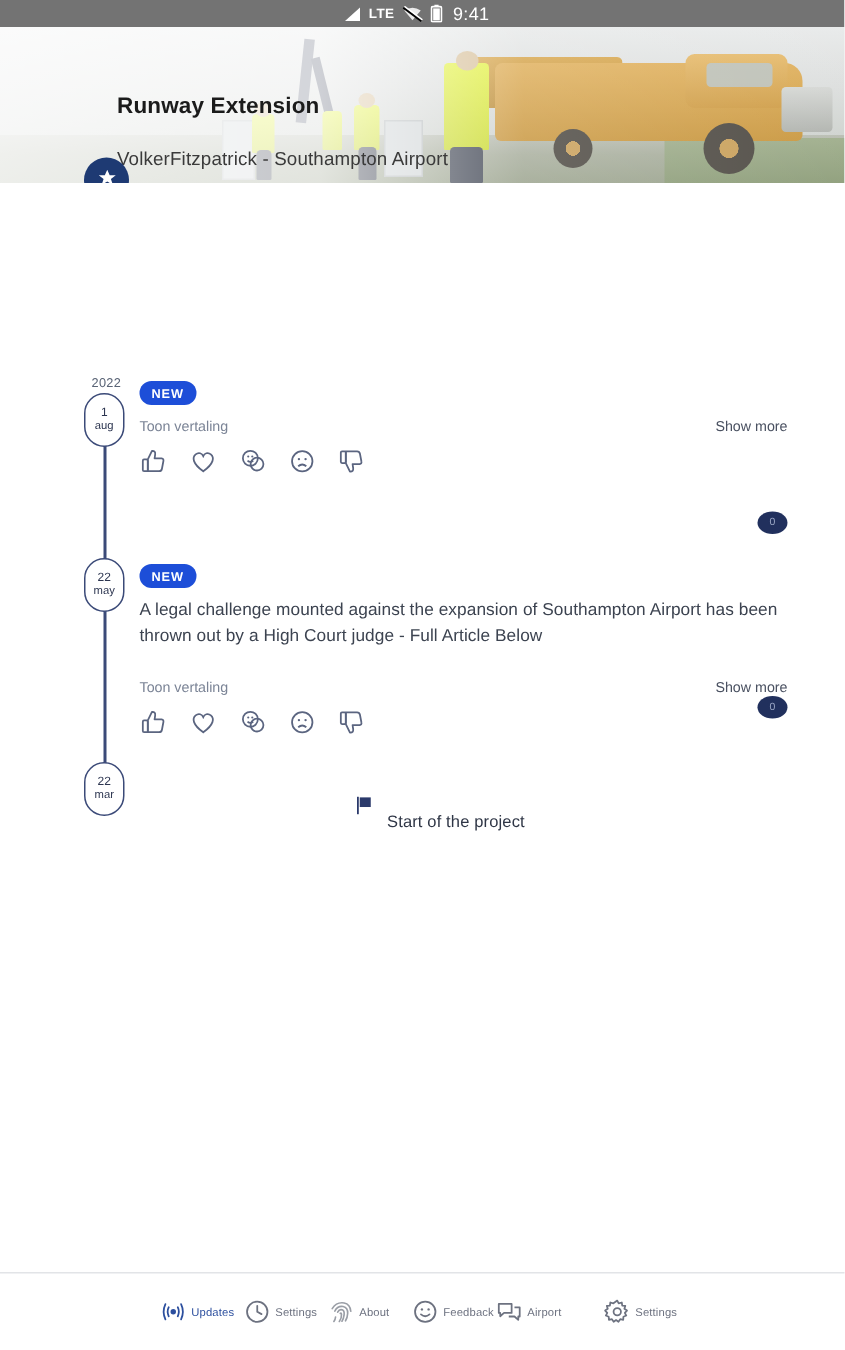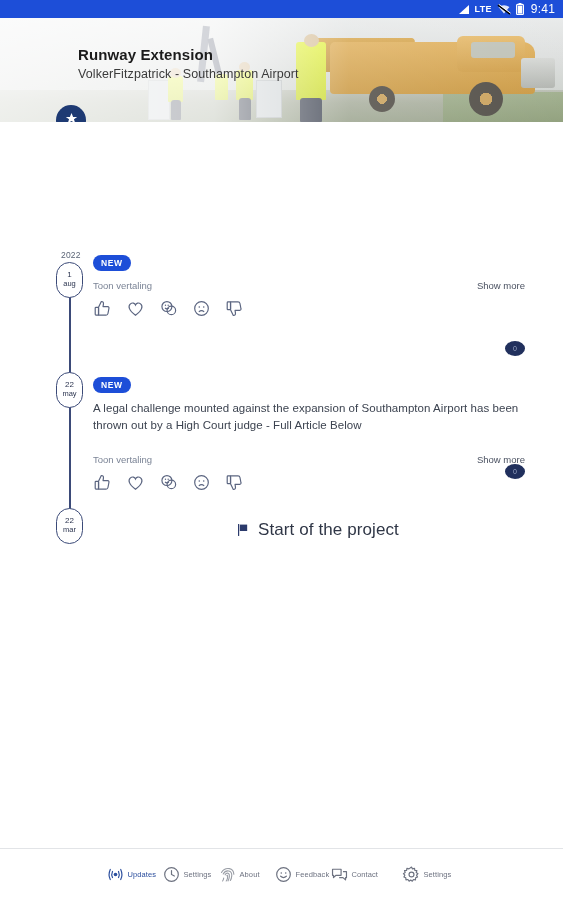--- a/index.html
+++ b/index.html
@@ -6,22 +6,22 @@
   html, body {
     width: 563px; height: 900px;
     font-family: "Liberation Sans", sans-serif;
     background: #ffffff;
     overflow: hidden;
   }
 
   
   .statusbar {
     height: 18px; width: 100%;
-    background: #1d4ed8;
-    display: flex; align-items: center; justify-content: flex-end;
+    background: #737373;
+    display: flex; align-items: center; justify-content: center;
     padding-right: 8px; gap: 5px;
   }
   .sb-icon { display: flex; align-items: center; }
   .sb-time {
     color: #ffffff; font-size: 12px; font-weight: normal;
     letter-spacing: .2px; margin-left: 2px;
   }
   .sb-lte { color: #ffffff; font-size: 9px; font-weight: bold; letter-spacing: .3px; }
 
   
@@ -95,26 +95,26 @@
   }
   .panel {
     position: absolute; background: #cfd4d6; border: 1px solid #b6bbbd;
   }
   .p1 { left: 148px; top: 62px; width: 22px; height: 40px; }
   .p2 { left: 256px; top: 62px; width: 26px; height: 38px; }
   .banner-haze {
     position: absolute; inset: 0;
     background: linear-gradient(90deg, rgba(255,255,255,.82) 0%, rgba(255,255,255,.70) 38%, rgba(255,255,255,.16) 62%, rgba(255,255,255,.05) 100%);
   }
-  .banner-text { position: absolute; left: 78px; top: 28px; }
+  .banner-text { position: absolute; left: 78px; top: 44px; }
   .banner-title {
     font-size: 15px; color: #1b1b1b; font-weight: bold; letter-spacing: .1px;
   }
   .banner-sub {
-    font-size: 12.5px; color: #3a3a3a; margin-top: 4px; letter-spacing: .1px;
+    font-size: 12.5px; color: #3a3a3a; margin-top: 20px; letter-spacing: .1px;
   }
   .star-btn {
     position: absolute; left: 56px; top: 87px;
     width: 30px; height: 30px; border-radius: 50%;
     background: #1e3a73;
     display: flex; align-items: center; justify-content: center;
     border: none; cursor: pointer;
   }
   .star-btn svg { width: 13px; height: 13px; }
 
@@ -180,21 +180,21 @@
   }
   .count-dot span { color: #9aa6c4; font-size: 7px; }
   .d1 { top: 219px; }
   .d2 { top: 342px; }
 
   .start-row {
     position: absolute; left: 238px; top: 398px;
     display: flex; align-items: center; gap: 9px;
   }
   .start-row .flag-icon svg { width: 11px; height: 12px; display:block; }
-  .start-label { font-size: 17px; color: #2f3646; letter-spacing: .1px; }
+  .start-label { font-size: 11px; color: #2f3646; letter-spacing: .1px; margin-top: 22px; }
 
   
   .bottomnav {
     position: absolute; left: 0; bottom: 0;
     width: 100%; height: 52px;
     background: #ffffff;
     border-top: 1px solid #e2e4e7;
     display: flex; align-items: center; justify-content: center;
     gap: 0px;
   }
@@ -455,21 +455,21 @@
     <span class="nav-label">Feedback</span>
   </button>
 
   <button class="nav-item">
     <span>
       <svg viewBox="0 0 24 24" fill="none" stroke="#6d7280" stroke-width="1.5" stroke-linejoin="round">
         <path d="M3.2 5.4 H14 V13 H7.6 L4.4 15.8 V13 H3.2 Z"></path>
         <path d="M16.4 8.4 H20.8 V16 H19.6 V18.8 L16.4 16 H11.6"></path>
       </svg>
     </span>
-    <span class="nav-label">Contact</span>
+    <span class="nav-label">Airport</span>
   </button>
 
   <div class="nav-gap"></div>
 
   <button class="nav-item">
     <span>
       <svg viewBox="0 0 24 24" fill="none" stroke="#6d7280" stroke-width="1.5">
         <circle cx="12" cy="12" r="3.1"></circle>
         <path d="M12 2.6 L13.2 4.9 L15.8 4.2 L16.2 6.8 L18.8 7 L18 9.5 L20.2 11 L18.4 12.9 L19.6 15.2 L17.2 16.2 L17 18.8 L14.5 18.3 L13 20.4 L11 19 L9 20.4 L7.5 18.3 L5 18.8 L4.8 16.2 L2.4 15.2 L3.6 12.9 L1.8 11 L4 9.5 L3.2 7 L5.8 6.8 L6.2 4.2 L8.8 4.9 Z" stroke-linejoin="round"></path>
       </svg>

